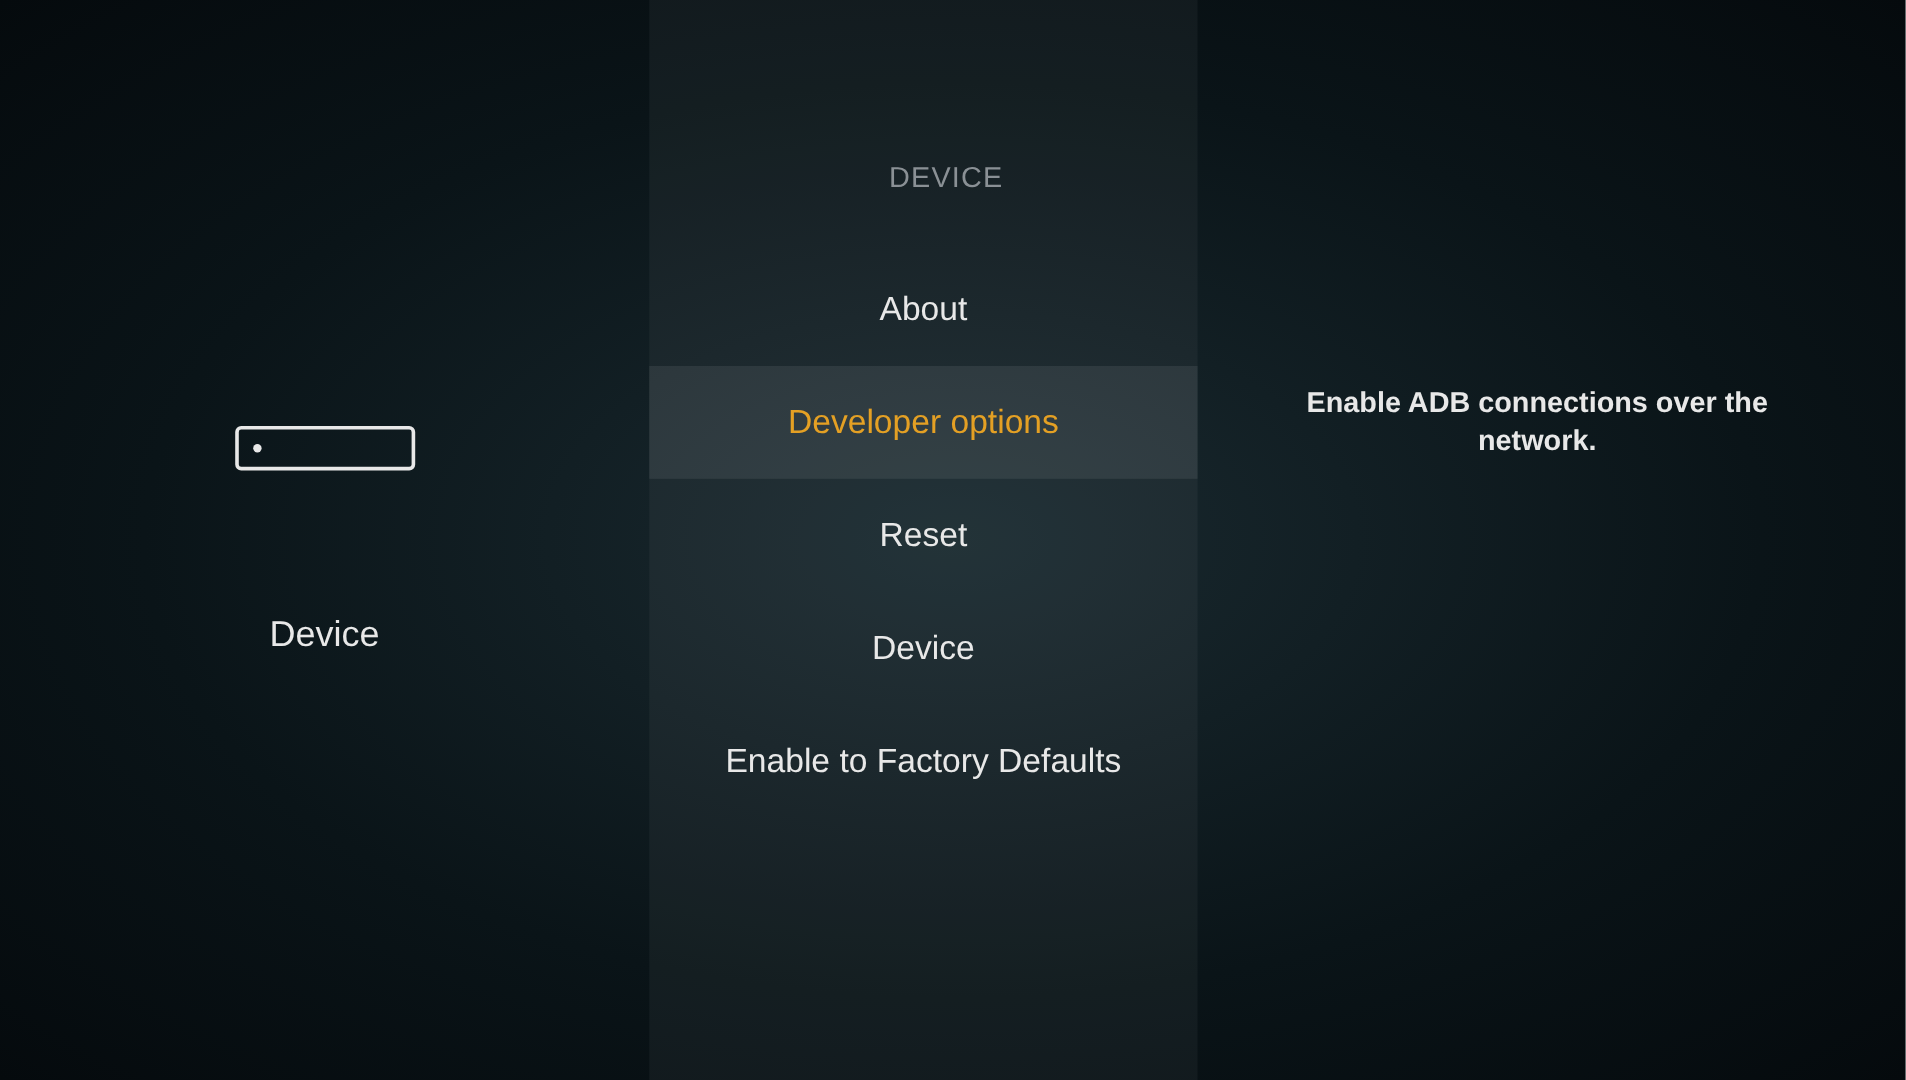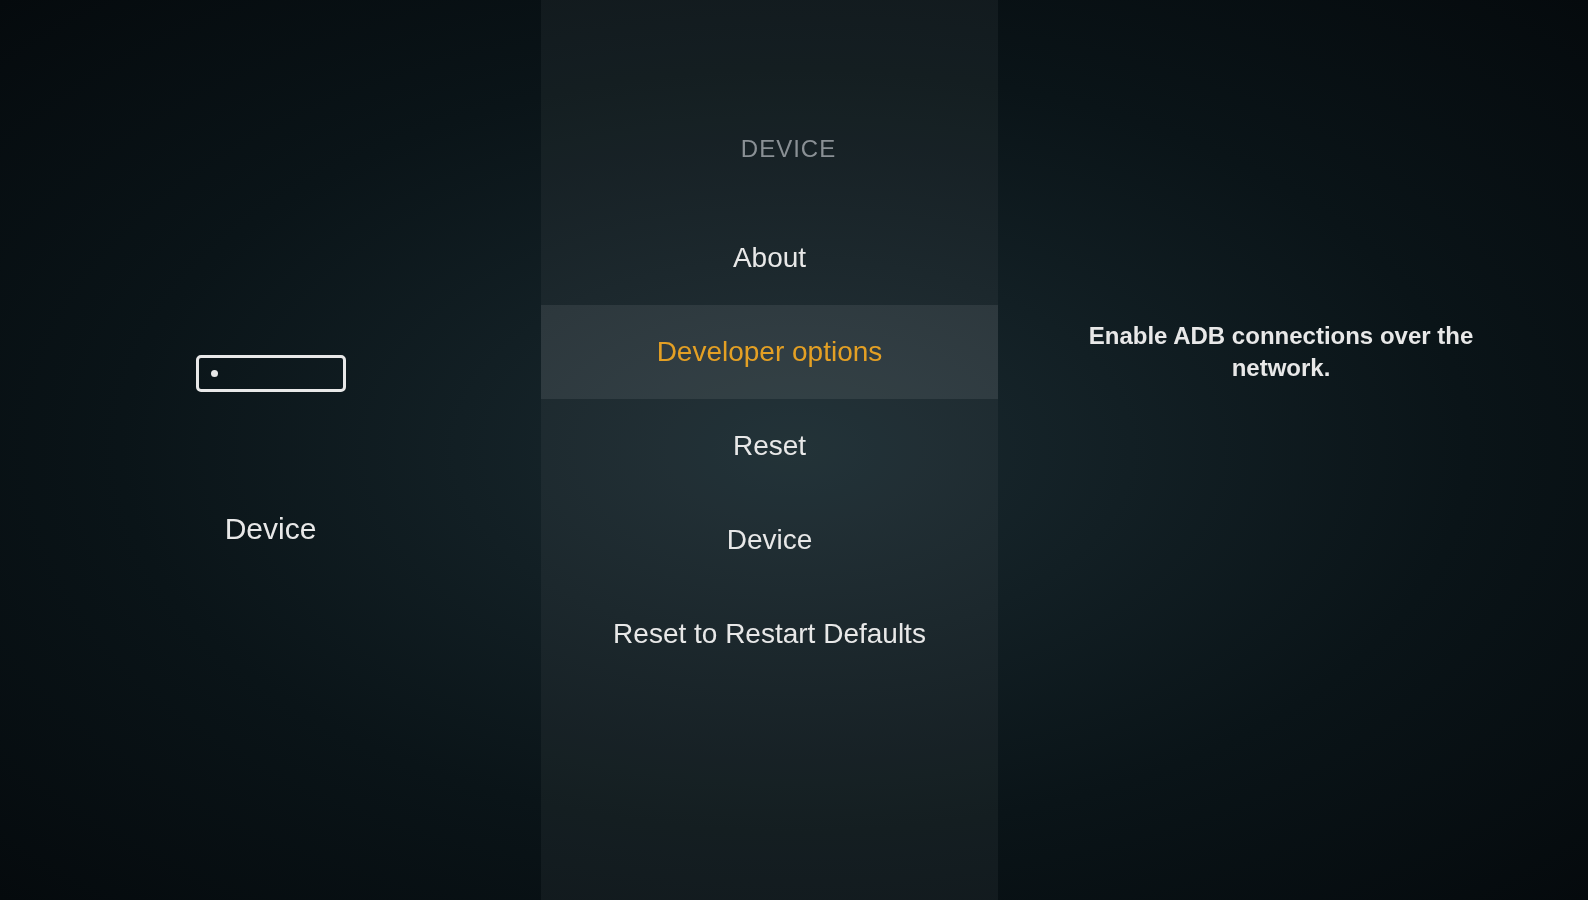--- a/index.html
+++ b/index.html
@@ -94,18 +94,18 @@
   <div class="device-icon"></div>
   <div class="left-label">Device</div>
 </div>
 
 <div class="center-panel">
   <div class="section-header">DEVICE</div>
   <div class="menu-item">About</div>
   <div class="menu-item selected">Developer options</div>
   <div class="menu-item">Reset</div>
   <div class="menu-item">Device</div>
-  <div class="menu-item">Reset to Restart Defaults</div>
+  <div class="menu-item">Enable to Factory Defaults</div>
 </div>
 
 <div class="right-panel">
   <div class="description">Enable ADB connections over the network.</div>
 </div>
 
 </body></html>

